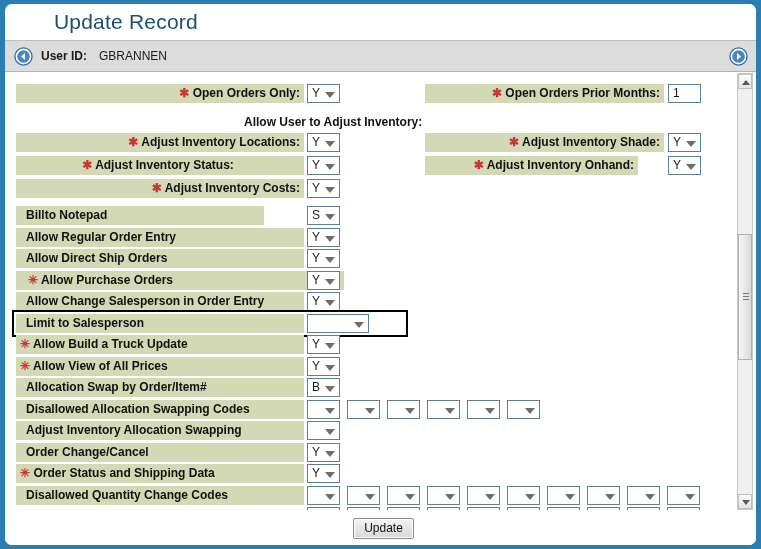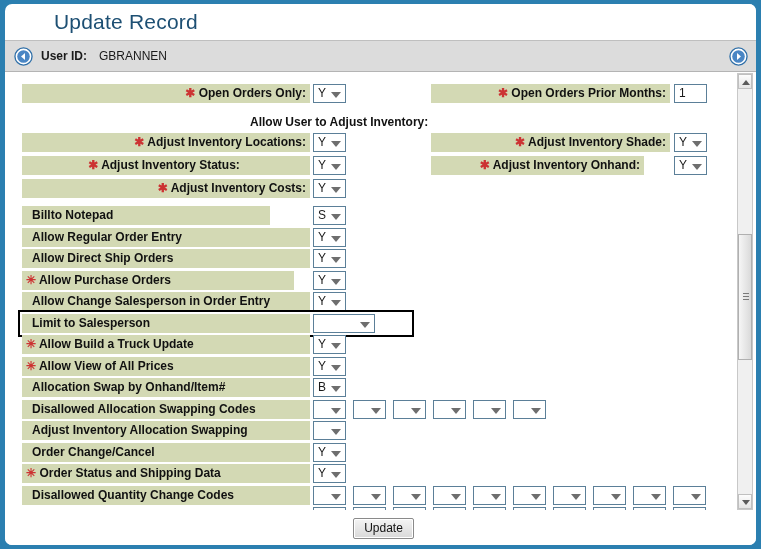--- a/index.html
+++ b/index.html
@@ -50,21 +50,21 @@
   .userid-label{
     position:absolute;left:36px;top:8px;
     font-size:12px;font-weight:bold;color:#1a1a1a;white-space:nowrap;
   }
   .userid-value{
     position:absolute;left:94px;top:8px;
     font-size:12px;color:#1a1a1a;white-space:nowrap;
   }
   
   .formarea{
-    position:absolute;left:6px;top:69px;width:751px;height:437px;
+    position:absolute;left:0;top:69px;width:751px;height:437px;
     background:#ffffff;overflow:hidden;
   }
   .scrollport{
     position:absolute;left:0;top:0;width:734px;height:437px;
     overflow:hidden;
   }
   .content{position:absolute;left:0;top:-10px;width:734px;}
   
   .lblcell{
     position:absolute;
@@ -261,21 +261,21 @@
               <div class="lblcell left" style="left: 11px; top: 164.5px; width: 288px;"><span>Allow Regular Order Entry</span></div>
               <div class="sel" style="left: 302px; top: 164.5px; width: 33px;">
                 <span class="v">Y</span>
                 <span class="arw"></span>
               </div>
               <div class="lblcell left" style="left: 11px; top: 186px; width: 288px;"><span>Allow Direct Ship Orders</span></div>
               <div class="sel" style="left: 302px; top: 186px; width: 33px;">
                 <span class="v">Y</span>
                 <span class="arw"></span>
               </div>
-              <div class="lblcell left" style="left: 11px; top: 207.5px; width: 272px; padding-left: 4px;"><span class="req">✳</span> <span>Allow Purchase Orders</span></div>
+              <div class="lblcell left" style="left: 11px; top: 207.5px; width: 328px; padding-left: 12px;"><span class="req">✳</span> <span>Allow Purchase Orders</span></div>
               <div class="sel" style="left: 302px; top: 207.5px; width: 33px;">
                 <span class="v">Y</span>
                 <span class="arw"></span>
               </div>
               <div class="lblcell left" style="left: 11px; top: 229px; width: 288px;"><span>Allow Change Salesperson in Order Entry</span></div>
               <div class="sel" style="left: 302px; top: 229px; width: 33px;">
                 <span class="v">Y</span>
                 <span class="arw"></span>
               </div>
               <div class="lblcell left" style="left: 11px; top: 250.5px; width: 288px;"><span>Limit to Salesperson</span></div>
@@ -287,21 +287,21 @@
               <div class="lblcell left" style="left: 11px; top: 272px; width: 288px; padding-left: 4px;"><span class="req">✳</span> <span>Allow Build a Truck Update</span></div>
               <div class="sel" style="left: 302px; top: 272px; width: 33px;">
                 <span class="v">Y</span>
                 <span class="arw"></span>
               </div>
               <div class="lblcell left" style="left: 11px; top: 293.5px; width: 288px; padding-left: 4px;"><span class="req">✳</span> <span>Allow View of All Prices</span></div>
               <div class="sel" style="left: 302px; top: 293.5px; width: 33px;">
                 <span class="v">Y</span>
                 <span class="arw"></span>
               </div>
-              <div class="lblcell left" style="left: 11px; top: 315px; width: 288px;"><span>Allocation Swap by Onhand/Item#</span></div>
+              <div class="lblcell left" style="left: 11px; top: 315px; width: 288px;"><span>Allocation Swap by Order/Item#</span></div>
               <div class="sel" style="left: 302px; top: 315px; width: 33px;">
                 <span class="v">B</span>
                 <span class="arw"></span>
               </div>
               <div class="lblcell left" style="left: 11px; top: 336.5px; width: 288px;"><span>Disallowed Allocation Swapping Codes</span></div>
               <div class="sel" style="left: 302px; top: 336.5px; width: 33px;">
                 <span class="v"></span>
                 <span class="arw"></span>
               </div>
               <div class="sel" style="left: 342px; top: 336.5px; width: 33px;">

